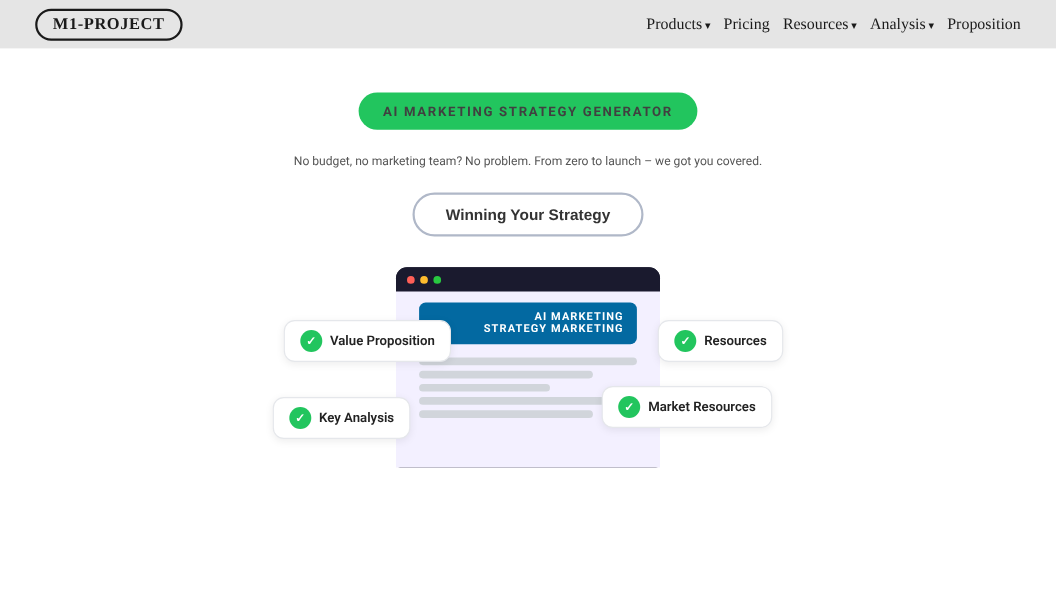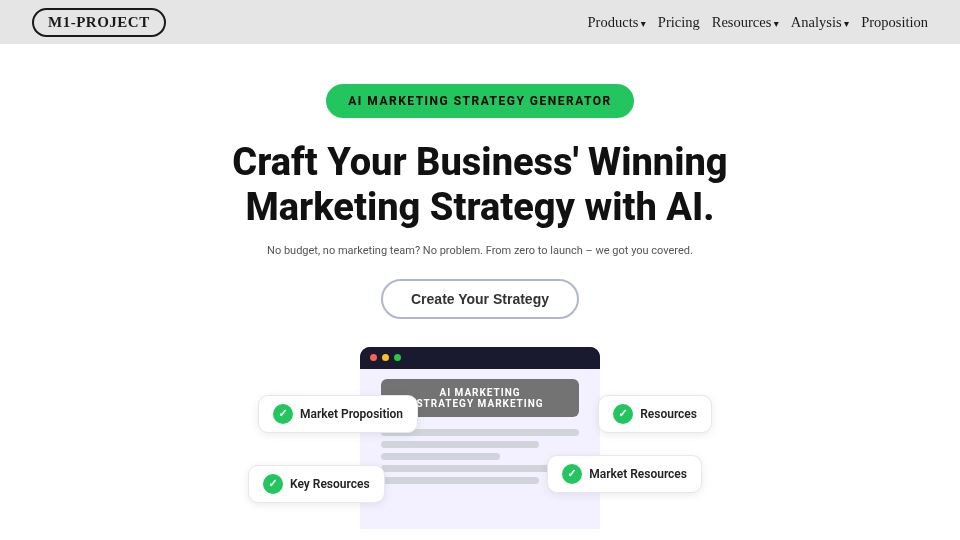--- a/index.html
+++ b/index.html
@@ -53,21 +53,21 @@
     .hero {
       background: #fff;
       display: flex;
       flex-direction: column;
       align-items: center;
       padding-top: 40px;
       position: relative;
     }
     .badge {
       background: #22c55e;
-      color: #000000;
+      color: #404040;
       font-size: 12px;
       font-weight: 700;
       letter-spacing: 1.5px;
       padding: 10px 22px;
       border-radius: 30px;
       margin-bottom: 22px;
     }
     .hero-title {
       font-size: 38px;
       font-weight: 800;
@@ -131,28 +131,28 @@
     .dot.green { background: #28c840; }
     .browser-content {
       background: #f3f0ff;
       min-height: 160px;
       padding: 10px;
       display: flex;
       flex-direction: column;
       align-items: center;
     }
     .browser-inner-badge {
-      background: #737373;
+      background: #0369a1;
       color: #fff;
       font-size: 10px;
       font-weight: 700;
       letter-spacing: 1px;
       padding: 8px 12px;
       border-radius: 6px;
-      text-align: center;
+      text-align: right;
       width: 90%;
       margin-bottom: 8px;
     }
     .browser-lines {
       width: 90%;
       display: flex;
       flex-direction: column;
       gap: 5px;
       margin-top: 4px;
     }
@@ -222,26 +222,22 @@
       <a href="#" class="has-dropdown">Analysis</a>
     </li>
     <li>
       <a href="#">Proposition</a>
     </li>
   </ul>
 </nav>
 
 <section class="hero">
   <div class="badge">AI MARKETING STRATEGY GENERATOR</div>
-  <h1 class="hero-title">
-    <span>Craft Your Business' Winning</span><br>
-    <span>Marketing Strategy with AI.</span>
-  </h1>
   <p class="hero-subtitle">No budget, no marketing team? No problem. From zero to launch – we got you covered.</p>
-  <button class="cta-btn">Create Your Strategy</button>
+  <button class="cta-btn">Winning Your Strategy</button>
 
   <div class="illustration">
 
     <div class="browser-mock">
       <div class="browser-bar">
         <div class="dot red"></div>
         <div class="dot yellow"></div>
         <div class="dot green"></div>
       </div>
       <div class="browser-content">
@@ -254,31 +250,31 @@
           <div class="browser-line med"></div>
           <div class="browser-line short"></div>
           <div class="browser-line full"></div>
           <div class="browser-line med"></div>
         </div>
       </div>
     </div>
 
     <div class="card card-value-prop">
       <div class="check-icon">✓</div>
-      <span>Market Proposition</span>
+      <span>Value Proposition</span>
     </div>
 
     <div class="card card-channels">
       <div class="check-icon">✓</div>
       <span>Resources</span>
     </div>
 
     <div class="card card-key-benefits">
       <div class="check-icon">✓</div>
-      <span>Key Resources</span>
+      <span>Key Analysis</span>
     </div>
 
     <div class="card card-market-analysis">
       <div class="check-icon">✓</div>
       <span>Market Resources</span>
     </div>
 
   </div>
 </section>
 

